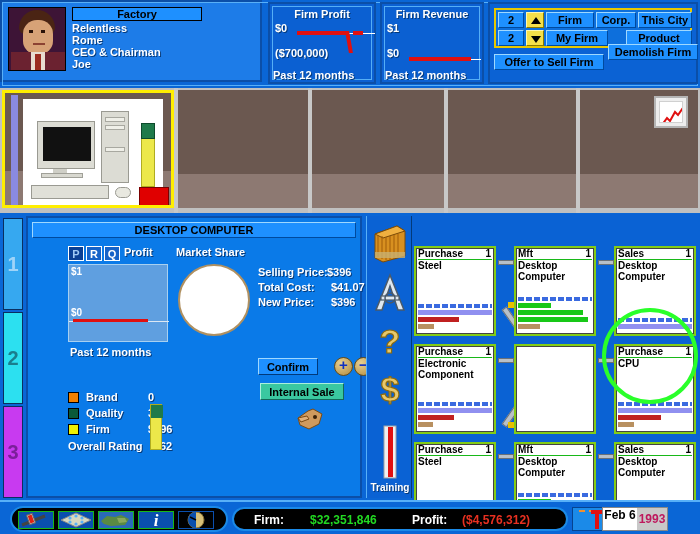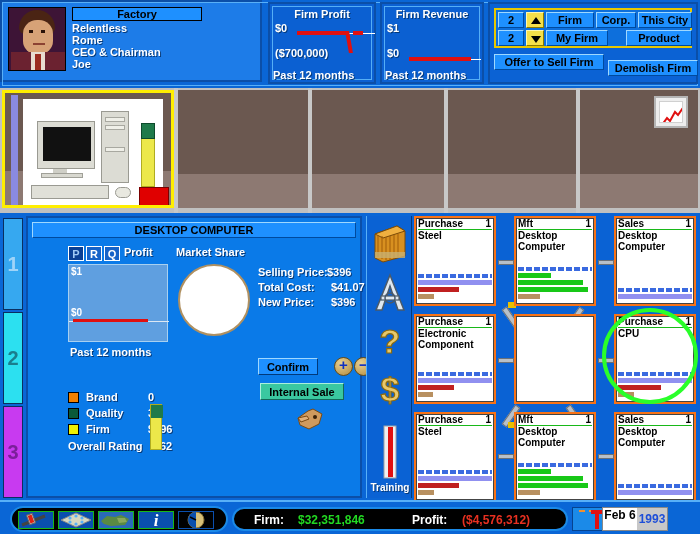--- a/index.html
+++ b/index.html
@@ -178,22 +178,22 @@
   #icon-inventory{top:6px;height:44px;}
   #icon-advert{top:56px;height:44px;}
   #icon-help{top:104px;height:44px;}
   #icon-money{top:152px;height:44px;}
   #icon-training{top:208px;height:56px;}
   #training-label{position:absolute;left:0;top:266px;width:46px;text-align:center;
     font-weight:bold;font-size:10px;color:#fff;text-shadow:1px 1px 0 #063a7a;}
 
   
   #grid{position:absolute;left:412px;top:214px;width:288px;height:286px;background:#0a62d4;}
-  .gcell{position:absolute;width:82px;height:90px;background:#fff;border:2px solid #f97316;
-     box-shadow:inset 0 0 0 1px #444;}
+  .gcell{position:absolute;width:82px;height:90px;background:#fff;border:2px solid #84cc16;
+     box-shadow:inset 0 0 0 1px #444;margin-top:30px;}
   .gcell .gtitle2{position:absolute;left:2px;top:0px;right:2px;height:12px;color:#000;
      font-weight:bold;font-size:10px;line-height:12px;border-bottom:1px solid #18b818;}
   .gcell .gcount{position:absolute;right:3px;top:0;font-weight:bold;font-size:10px;color:#000;}
   .gcell .gsub{position:absolute;left:2px;top:12px;right:2px;color:#000;font-weight:bold;
      font-size:10px;line-height:11px;}
   .gcell .bars{position:absolute;left:2px;right:2px;bottom:3px;}
   .bdash{height:4px;margin-bottom:2px;
      background:repeating-linear-gradient(to right,#3a6ae0 0 6px,#fff 6px 8px);}
   .bsolid{height:5px;margin-bottom:2px;}
   .gcell.empty{background:#fff;}
@@ -210,21 +210,21 @@
      border:1px solid #18b818;}
   #stat-pill{position:absolute;left:232px;top:5px;width:336px;height:24px;background:#000;
      border-radius:12px;border:2px solid #1b8ae8;}
   .statlabel{position:absolute;font-weight:bold;font-size:12px;color:#fff;}
   .statval{position:absolute;font-weight:bold;font-size:12px;}
   #speed-box{position:absolute;left:572px;top:5px;width:54px;height:24px;background:#1b8ae8;
      border:1px solid #06438f;}
   #date-box{position:absolute;left:602px;top:5px;width:66px;height:24px;background:#fff;
      border:1px solid #888;display:flex;align-items:flex-start;}
   #date-month{flex:1;text-align:center;color:#000;font-weight:bold;font-size:12px;}
-  #date-year{width:30px;text-align:center;color:#1d4ed8;font-weight:bold;font-size:12px;
+  #date-year{width:30px;text-align:center;color:#be185d;font-weight:bold;font-size:12px;
      background:#c8c8c8;height:100%;line-height:22px;}
 </style>
 </head>
 <body>
 
 <div class="screen">
 
   <div class="topbar">
 
     <div id="ceo-panel">
@@ -301,21 +301,21 @@
         <div class="selrow" style="top:20px;width:194px;">
           <div class="numbox" style="left:0;">2</div>
           <div class="arrowbtn" style="left:28px;">
             <div class="tri" style="top:5px;border-left:5px solid transparent;border-right:5px solid transparent;border-top:7px solid #000;"></div>
           </div>
           <div class="selbtn" style="left:48px;width:62px;">My Firm</div>
           <div class="selbtn" style="left:128px;width:66px;">Product</div>
         </div>
       </div>
       <div class="actbtn" style="left:4px;top:50px;width:110px;">Offer to Sell Firm</div>
-      <div class="actbtn" style="left:118px;top:56px;width:90px;">Demolish Firm</div>
+      <div class="actbtn" style="left:118px;top:40px;width:90px;">Demolish Firm</div>
     </div>
   </div>
 
   <div id="building-strip">
     <div class="lot sel" style="left:2px;width:172px;">
       <div class="ground"></div>
       <div id="lot0-stripe"></div>
       <div id="lot0-photo">
         <div class="pc-monitor">
             <div class="pc-screen"></div>
@@ -609,21 +609,21 @@
         <svg width="34" height="16" viewBox="0 0 34 16">
           <circle cx="17" cy="8" r="8" fill="#d8c078" stroke="#8a7030"></circle>
           <path d="M17,0 A8,8 0 0,0 17,16 Z" fill="#0a4fae"></path>
           <path d="M17,8 L11,5" stroke="#000" stroke-width="1.5"></path>
         </svg>
       </div>
     </div>
 
     <div id="stat-pill">
       <span class="statlabel" style="left:20px;top:4px;">Firm:</span>
-      <span class="statval" style="left:64px;top:4px;color:#22d822;text-align:center;">$32,351,846</span>
+      <span class="statval" style="left:76px;top:4px;color:#22d822;text-align:center;">$32,351,846</span>
       <span class="statlabel" style="left:178px;top:4px;">Profit:</span>
       <span class="statval" style="left:228px;top:4px;color:#e83020;">($4,576,312)</span>
     </div>
 
     <div id="speed-box">
       <svg width="52" height="22" viewBox="0 0 52 22">
         <g stroke="#f09030" stroke-width="2">
           <line x1="6" y1="3" x2="12" y2="3"></line>
             <line x1="16" y1="3" x2="22" y2="3"></line>
           <line x1="26" y1="3" x2="32" y2="3"></line>

